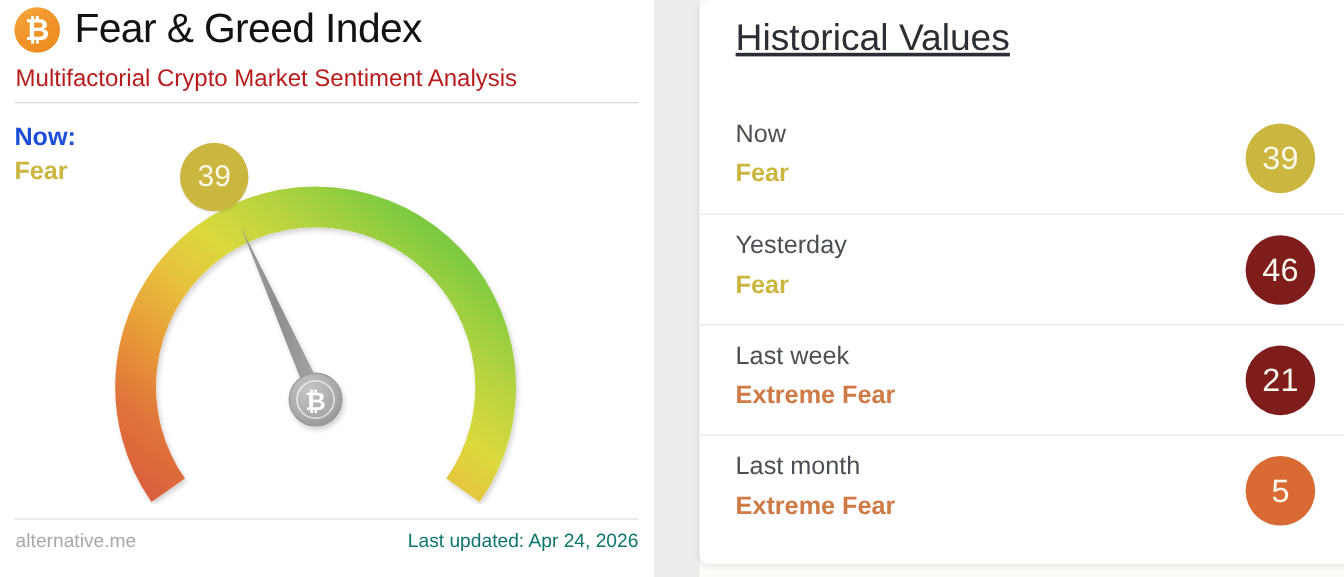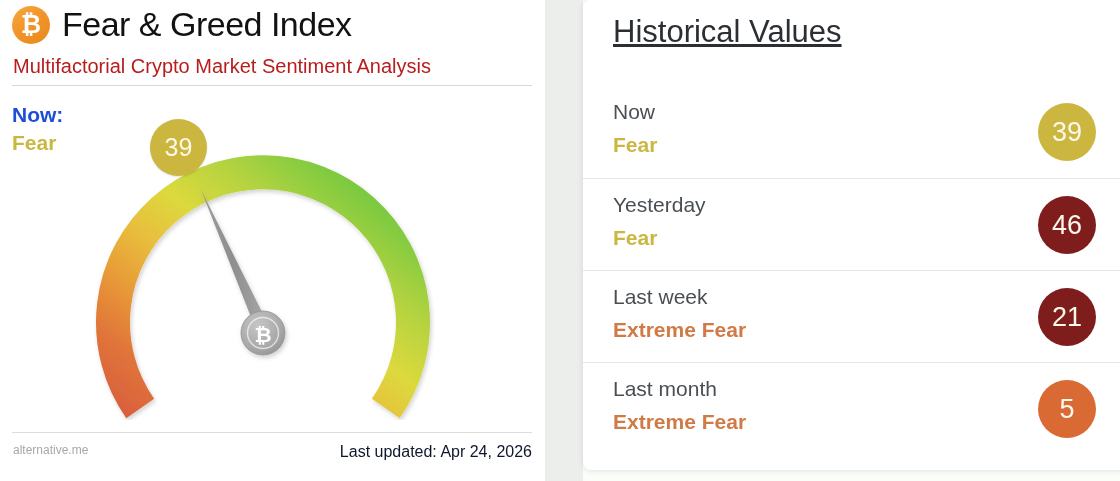--- a/index.html
+++ b/index.html
@@ -148,29 +148,29 @@
     left: 12px;
     top: 432px;
     width: 520px;
     height: 1px;
     background: #dcdcdc;
   }
   .footer-left {
     position: absolute;
     left: 13px;
     top: 443px;
-    font-size: 12px;
+    font-size: 16px;
     color: #a8a8a8;
   }
   .footer-right {
     position: absolute;
     right: 13px;
     top: 443px;
     font-size: 16px;
-    color: #0f172a;
+    color: #0f766e;
     white-space: nowrap;
     text-align: center;
   }
 
   
   .right-panel {
     position: absolute;
     left: 583px;
     top: 0;
     width: 560px;

